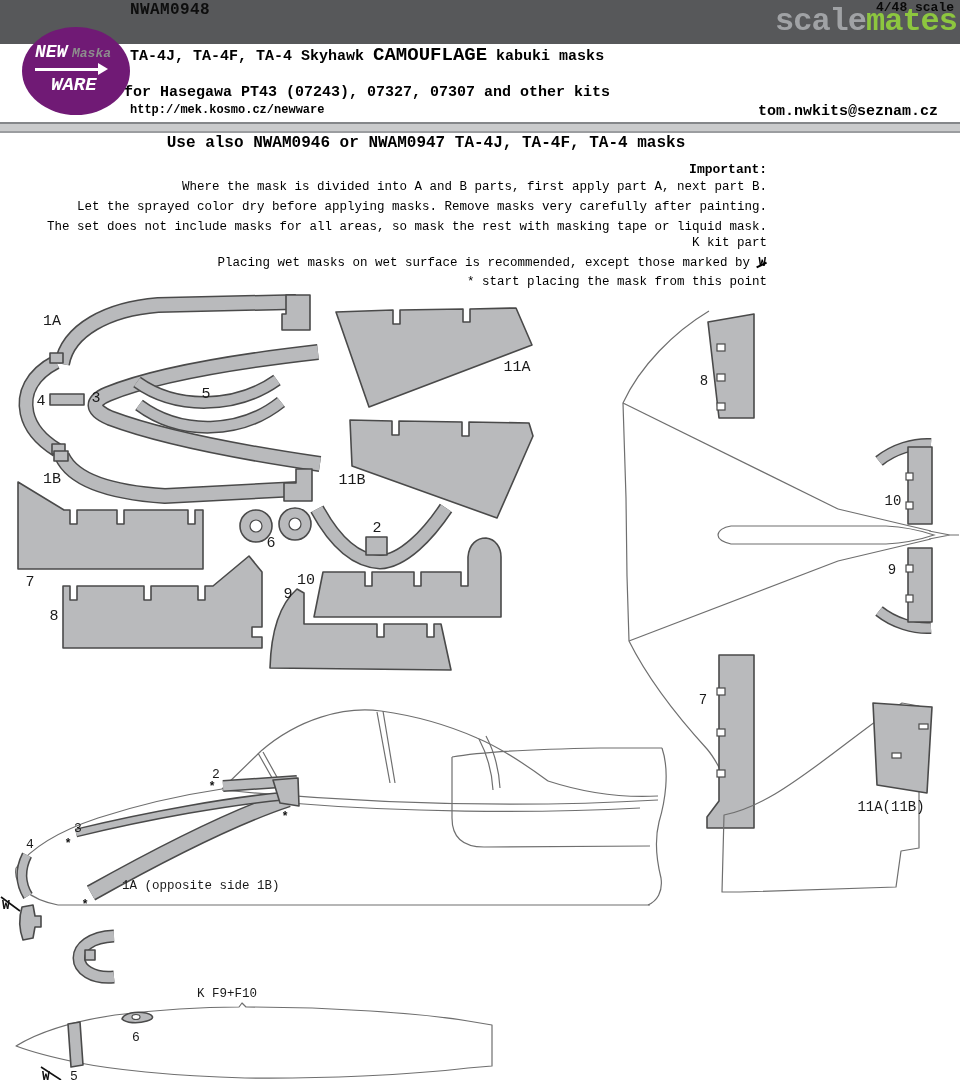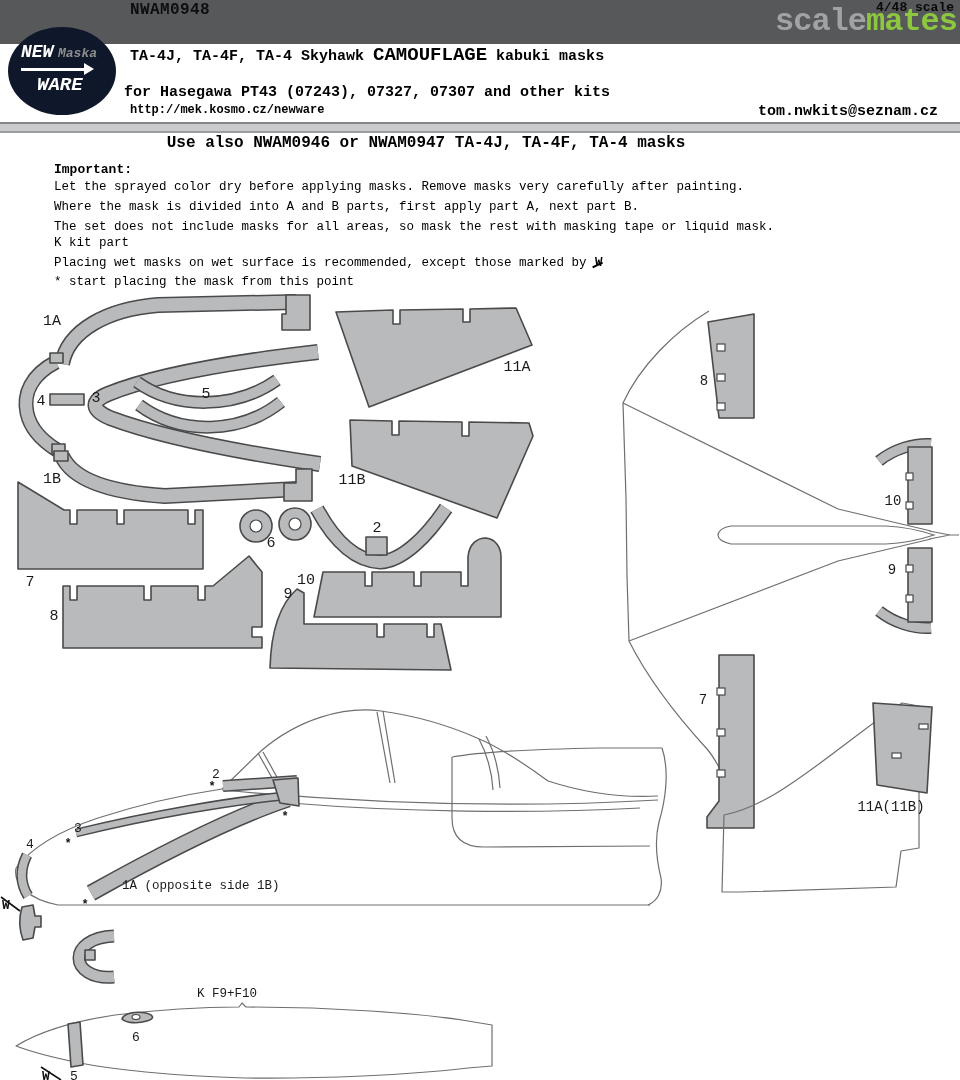--- a/index.html
+++ b/index.html
@@ -4,35 +4,35 @@
 <style>
   html,body{margin:0;padding:0;background:#fff;}
   body{font-family:"Liberation Sans",sans-serif;}
   .page{position:relative;width:960px;height:1080px;background:#ffffff;overflow:hidden;font-family:Liberation Mono, monospace;}
   .topband{position:absolute;left:0;top:0;width:960px;height:44px;background:#57585a;}
   .code{position:absolute;left:130px;top:1px;font-size:16px;font-weight:bold;color:#0e0e0e;letter-spacing:.4px;}
   .scaletxt{position:absolute;right:6px;top:0;font-size:13px;font-weight:bold;color:#0a0a0a;z-index:1;}
   .sm{position:absolute;right:3px;top:2px;font-size:32px;font-weight:bold;letter-spacing:-1px;z-index:2;line-height:40px;}
   .sm .s1{color:#a0a2a5;}
   .sm .s2{color:#8dc63f;}
-  .logo{position:absolute;left:8px;top:27px;width:108px;height:88px;background:#0f172a;border-radius:50%;z-index:3;}
+  .logo{position:absolute;left:22px;top:27px;width:108px;height:88px;background:#701a75;border-radius:50%;z-index:3;}
   .logo span{position:absolute;color:#fff;font-style:italic;font-weight:bold;white-space:nowrap;}
   .lnew{left:13px;top:15px;font-size:18px;}
   .lmaska{left:50px;top:19px;font-size:13px;color:#8d8d8d !important;}
   .larrow{position:absolute;left:13px;top:41px;width:64px;height:3px;background:#fff;}
   .larrow:after{content:"";position:absolute;right:-9px;top:-5px;border-left:10px solid #fff;border-top:6px solid transparent;border-bottom:6px solid transparent;}
   .lware{left:29px;top:47px;font-size:19px;}
   .t1{position:absolute;left:130px;top:44px;font-weight:bold;color:#000;font-size:15px;white-space:nowrap;}
   .t1 .camo{font-size:19px;}
   .t2{position:absolute;left:124px;top:68px;font-weight:bold;color:#000;font-size:15px;white-space:nowrap;margin-top:16px;}
   .url{position:absolute;left:130px;top:103px;font-weight:bold;color:#000;font-size:12px;}
   .email{position:absolute;right:22px;top:103px;font-weight:bold;color:#000;font-size:15px;}
   .divbar{position:absolute;left:0;top:122px;width:960px;height:7px;background:#cacbcc;border-top:2px solid #85878a;border-bottom:2px solid #9b9da0;}
   .notice{position:absolute;left:0;top:134px;width:852px;text-align:center;font-size:16px;font-weight:bold;color:#000;}
-  .important{position:absolute;left:54px;top:162px;font-size:12.5px;color:#000;line-height:1.25;}
+  .important{position:absolute;left:47px;top:162px;font-size:12.5px;color:#000;line-height:1.25;text-align:right;}
   .important .hd{font-weight:bold;font-size:13px;margin:0 0 2px 0;}
   .important p{margin:0 0 4px 0;}
   .important p.tight{margin:0 0 1px 0;}
   .wmark{position:relative;display:inline-block;font-weight:bold;padding:0 1px;}
   .wmark:after{content:"";position:absolute;left:-2px;top:52%;width:118%;height:1.6px;background:#000;transform:rotate(-26deg);}
   svg text{user-select:none;}
   .mask{fill:#b9babc;stroke:#4a4a4a;stroke-width:1.6;stroke-linejoin:round;}
   .notch{fill:#ffffff;stroke:#4a4a4a;stroke-width:1.2;}
   .line{fill:none;stroke:#6f6f6f;stroke-width:1.2;stroke-linejoin:round;}
   .linew{fill:#ffffff;stroke:#6f6f6f;stroke-width:1.2;}
@@ -66,22 +66,22 @@
   <div class="t1"><span>TA-4J, TA-4F, TA-4 Skyhawk</span> <span class="camo">CAMOUFLAGE</span> <span>kabuki masks</span></div>
   <div class="t2">for Hasegawa PT43 (07243), 07327, 07307 and other kits</div>
   <div class="url">http://mek.kosmo.cz/newware</div>
   <div class="email">tom.nwkits@seznam.cz</div>
 
   <div class="divbar"></div>
   <div class="notice">Use also NWAM0946 or NWAM0947 TA-4J, TA-4F, TA-4 masks</div>
 
   <div class="important">
     <p class="hd">Important:</p>
+    <p>Where the mask is divided into A and B parts, first apply part A, next part B.</p>
     <p>Let the sprayed color dry before applying masks. Remove masks very carefully after painting.</p>
-    <p>Where the mask is divided into A and B parts, first apply part A, next part B.</p>
     <p class="tight">The set does not include masks for all areas, so mask the rest with masking tape or liquid mask.</p>
     <p>K kit part</p>
     <p><span>Placing wet masks on wet surface is recommended, except those marked by</span> <span class="wmark">W</span></p>
     <p>*  start placing the mask from this point</p>
   </div>
 
   <svg style="position:absolute;left:0;top:282px;" width="960" height="798" viewBox="0 282 960 798" xmlns="http://www.w3.org/2000/svg">
     <defs>
       <path id="b1A" d="M62,364 C68,330 108,309 158,305 L296,302"></path>
       <path id="b3" d="M318,352 C230,362 152,376 108,394 C91,401 91,410 110,418 C158,436 238,452 320,464"></path>

